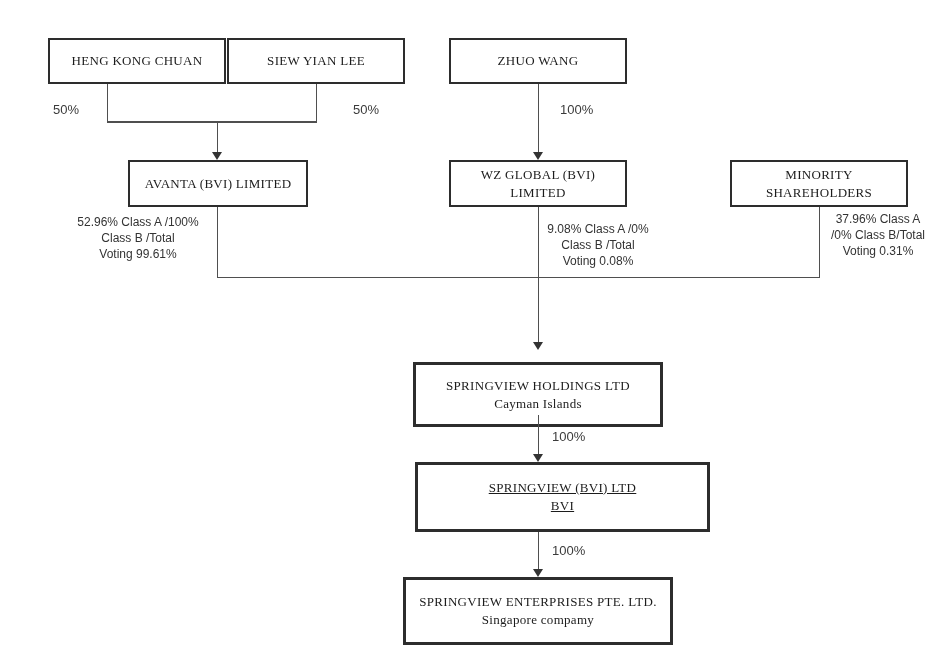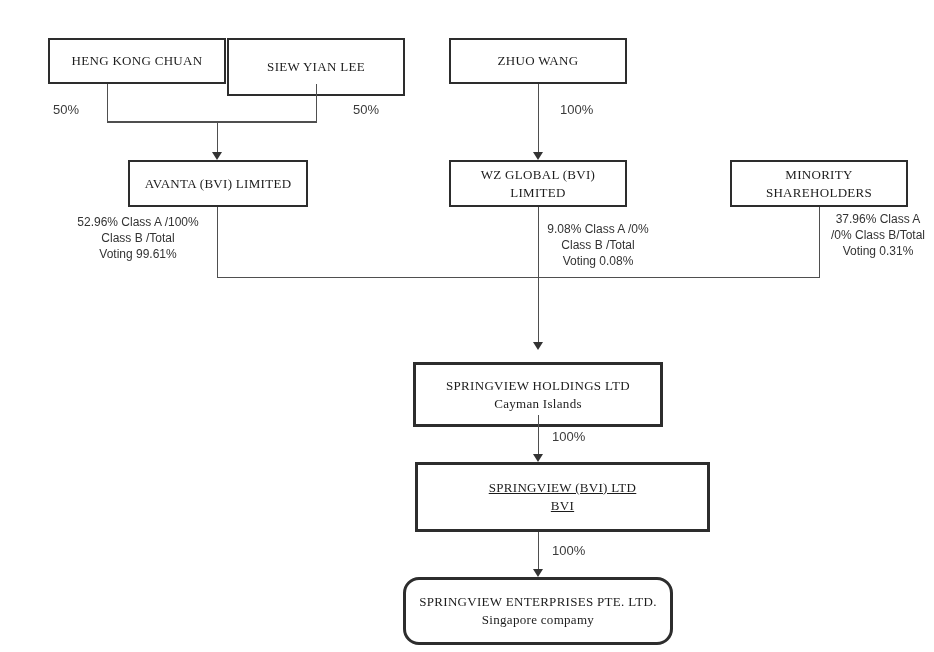--- a/index.html
+++ b/index.html
@@ -65,21 +65,21 @@
     text-align: center;
     white-space: pre-line;
   }
 </style>
 </head>
 <body>
 
 <div class="canvas">
 
   <div class="node" style="left:18px; top:38px; width:178px; height:46px;margin-left:30px;">HENG KONG CHUAN</div>
-  <div class="node" style="left:227px; top:38px; width:178px; height:58px;">SIEW YIAN LEE</div>
+  <div class="node" style="left:227px; top:38px; width:178px; height:46px;">SIEW YIAN LEE</div>
   <div class="node" style="left:449px; top:38px; width:178px; height:46px;">ZHUO WANG</div>
 
   <div class="vline" style="left:106.5px; top:84px; height:38px;"></div>
   <div class="vline" style="left:315.5px; top:84px; height:38px;"></div>
   <div class="hline" style="left:106.5px; top:121px; width:210px;"></div>
   <div class="vline" style="left:216.5px; top:121px; height:31px;"></div>
   <div class="arrow-down" style="left:212px; top:152px;"></div>
   <div class="vline" style="left:537.5px; top:84px; height:68px;"></div>
   <div class="arrow-down" style="left:533px; top:152px;"></div>
 
@@ -116,16 +116,16 @@
   <div class="arrow-down" style="left:533px; top:454px;"></div>
   <div class="pct" style="left:552px; top:429px;">100%</div>
 
   <div class="node thick" style="left:415px; top:462px; width:295px; height:70px;text-decoration:underline;">SPRINGVIEW (BVI) LTD
 BVI</div>
 
   <div class="vline" style="left:537.5px; top:532px; height:37px;"></div>
   <div class="arrow-down" style="left:533px; top:569px;"></div>
   <div class="pct" style="left:552px; top:543px;">100%</div>
 
-  <div class="node thick" style="left:403px; top:577px; width:270px; height:68px;border-radius:16px;">SPRINGVIEW ENTERPRISES PTE. LTD.
+  <div class="node thick" style="left:403px; top:577px; width:270px; height:68px;">SPRINGVIEW ENTERPRISES PTE. LTD.
 Singapore compamy</div>
 
 </div>
 
 </body></html>

